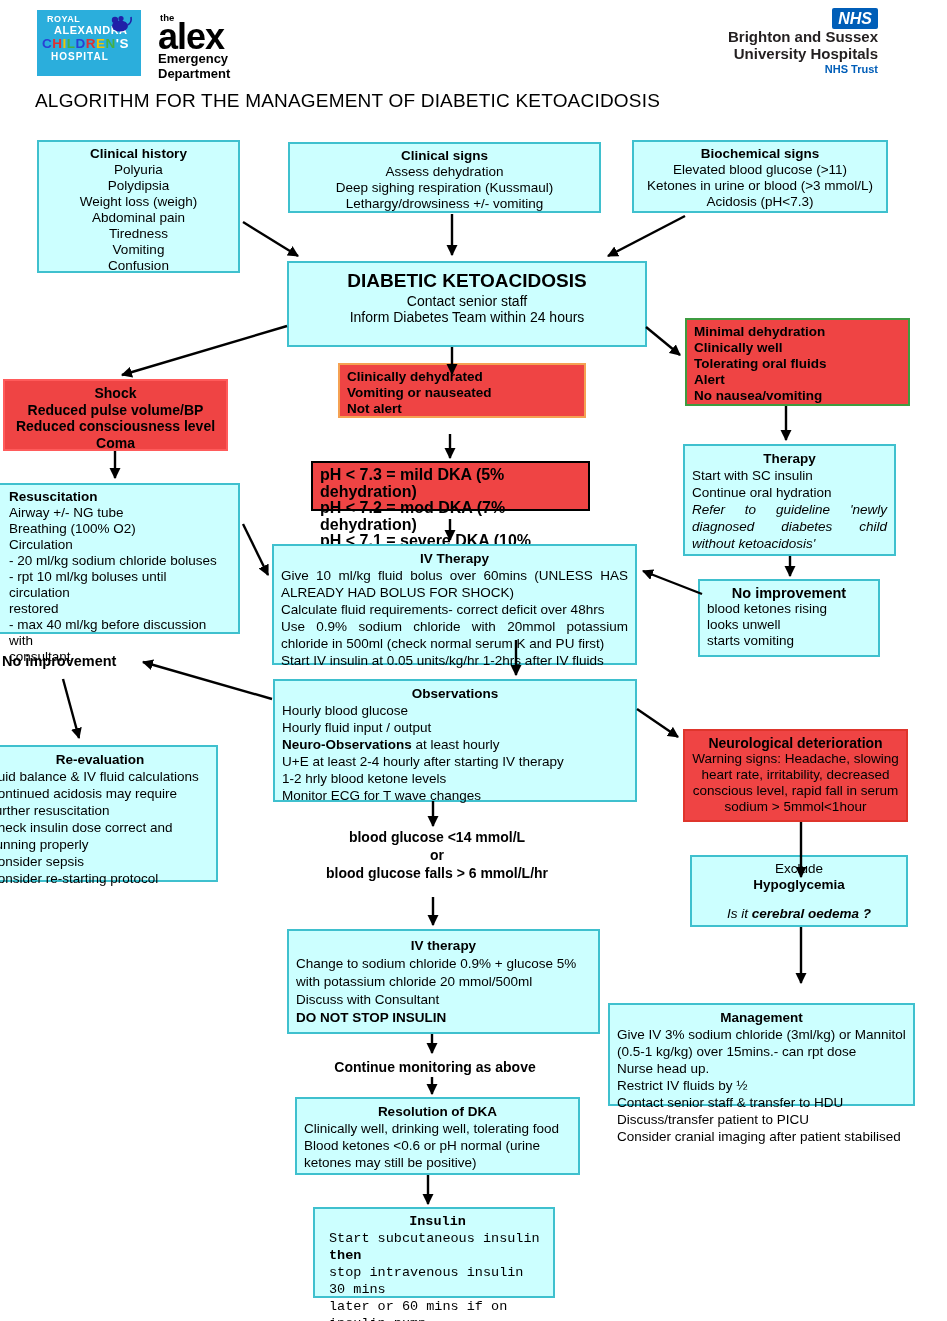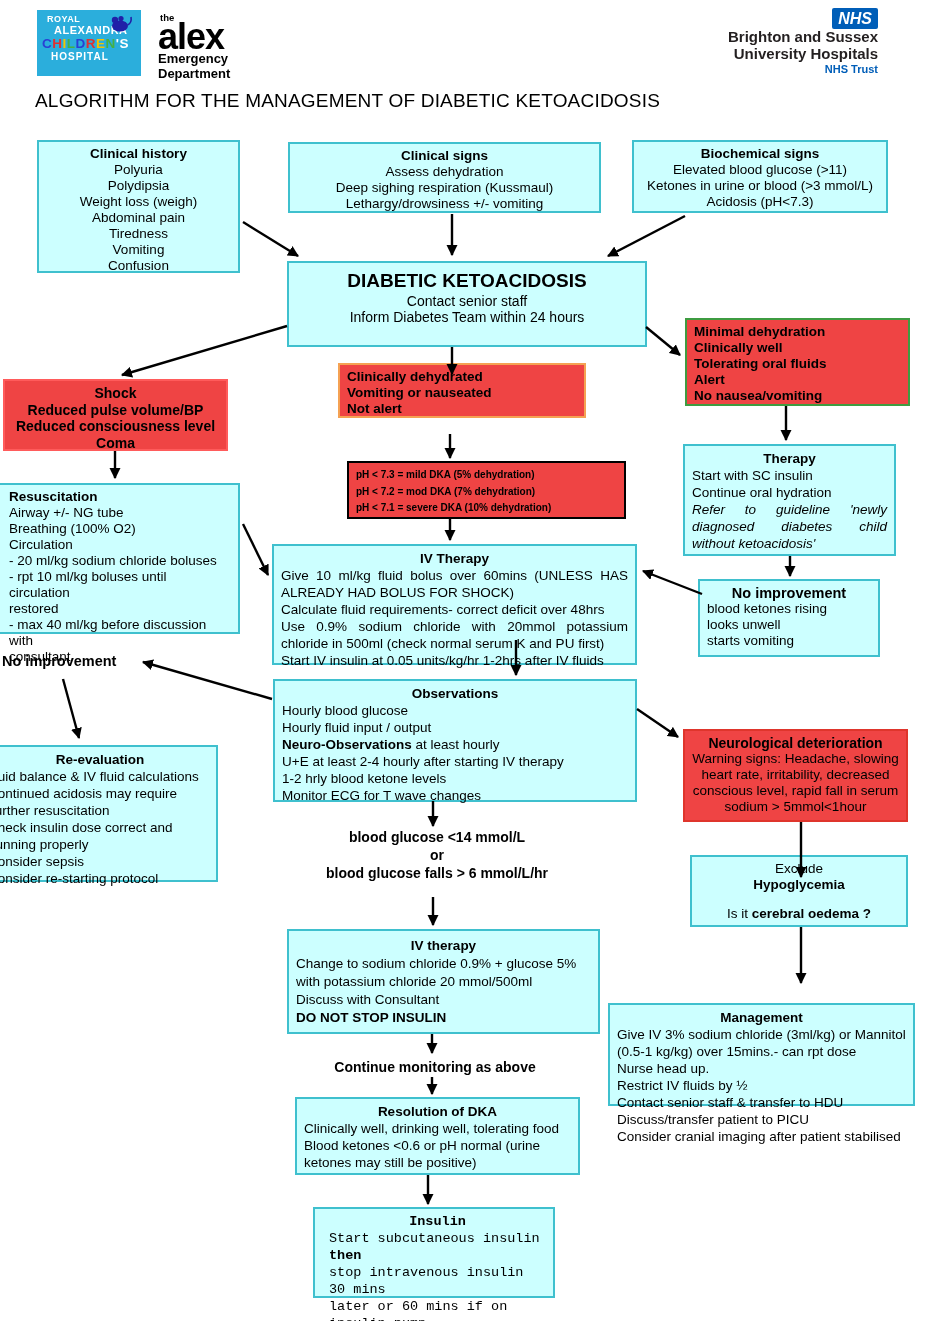--- a/index.html
+++ b/index.html
@@ -132,21 +132,21 @@
     <div>Reduced consciousness level</div>
     <div>Coma</div>
   </div>
 
   <div class="box white orange bold" style="left:338px;top:363px;width:248px;height:55px;">
     <div>Clinically dehydrated</div>
     <div>Vomiting or nauseated</div>
     <div>Not alert</div>
   </div>
 
-  <div class="box white blackb bold" style="left:311px;top:461px;width:279px;height:58px;font-size:10px;line-height:16.5px;margin-left:36px;">
+  <div class="box white blackb bold" style="left:311px;top:461px;width:279px;height:50px;font-size:16px;line-height:16.5px;">
     <div>pH &lt; 7.3 = mild DKA (5% dehydration)</div>
     <div>pH &lt; 7.2 = mod DKA (7% dehydration)</div>
     <div>pH &lt; 7.1 = severe DKA (10% dehydration)</div>
   </div>
 
   <div class="box lh17" style="left:683px;top:444px;width:213px;height:112px;">
     <div class="bt">Therapy</div>
     <div>Start with SC insulin</div>
     <div>Continue oral hydration</div>
     <p class="ital just">Refer to guideline 'newly diagnosed diabetes child without ketoacidosis'</p>
@@ -209,21 +209,21 @@
 
   <div class="freetext center" style="left:287px;top:828px;width:300px;text-align:center;">
     <div>blood glucose &lt;14 mmol/L</div>
     <div>or</div>
     <div>blood glucose falls &gt; 6 mmol/L/hr</div>
   </div>
 
   <div class="box center" style="left:690px;top:855px;width:218px;height:72px;">
     <div>Exclude</div>
     <div class="bold">Hypoglycemia</div>
-    <div style="margin-top:13px;"><span>Is it </span><b>cerebral oedema ?</b></div>
+    <div style="margin-top:13px;font-style:italic;"><span>Is it </span><b>cerebral oedema ?</b></div>
   </div>
 
   <div class="box lh18" style="left:287px;top:929px;width:313px;height:105px;padding-top:6px;">
     <div class="bt">IV therapy</div>
     <div>Change to sodium chloride 0.9% + glucose 5%</div>
     <div>with potassium chloride 20 mmol/500ml</div>
     <div>Discuss with Consultant</div>
     <div class="bold">DO NOT STOP INSULIN</div>
   </div>
 

